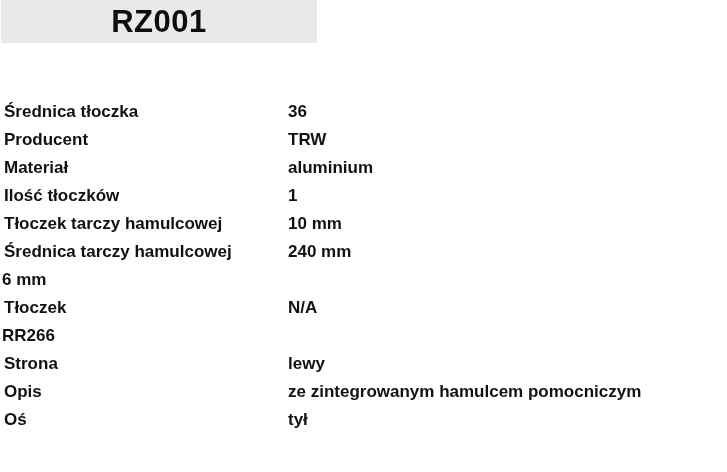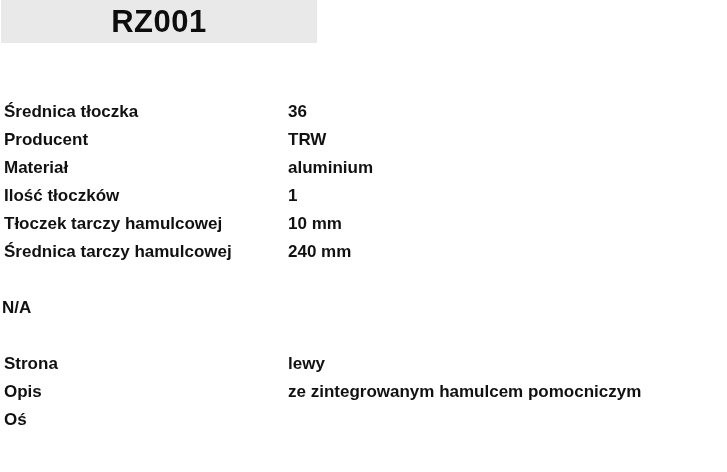--- a/index.html
+++ b/index.html
@@ -83,30 +83,34 @@
   </div>
   <div class="spec-row">
     <span class="spec-label">Tłoczek tarczy hamulcowej</span>
     <span class="spec-value">10 mm</span>
   </div>
   <div class="spec-row">
     <span class="spec-label">Średnica tarczy hamulcowej</span>
     <span class="spec-value">240 mm</span>
   </div>
   <div class="spec-row">
+    <span class="spec-value">6 mm</span>
   </div>
   <div class="spec-row">
+    <span class="spec-label">Tłoczek</span>
     <span class="spec-value">N/A</span>
   </div>
   <div class="spec-row">
+    <span class="spec-value">RR266</span>
   </div>
   <div class="spec-row">
     <span class="spec-label">Strona</span>
     <span class="spec-value">lewy</span>
   </div>
   <div class="spec-row">
     <span class="spec-label">Opis</span>
     <span class="spec-value">ze zintegrowanym hamulcem pomocniczym</span>
   </div>
   <div class="spec-row">
     <span class="spec-label">Oś</span>
+    <span class="spec-value">tył</span>
   </div>
 </div>
 
 </body></html>

